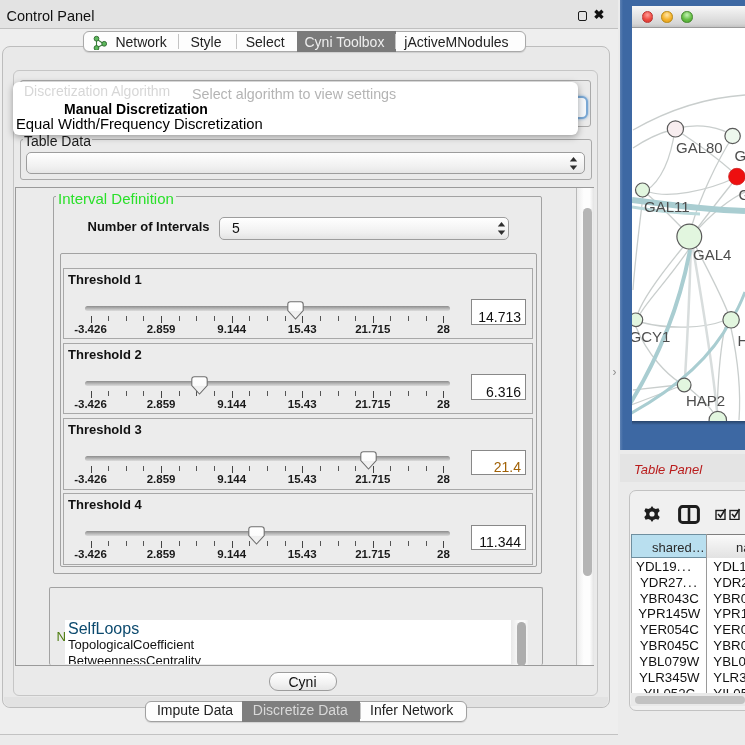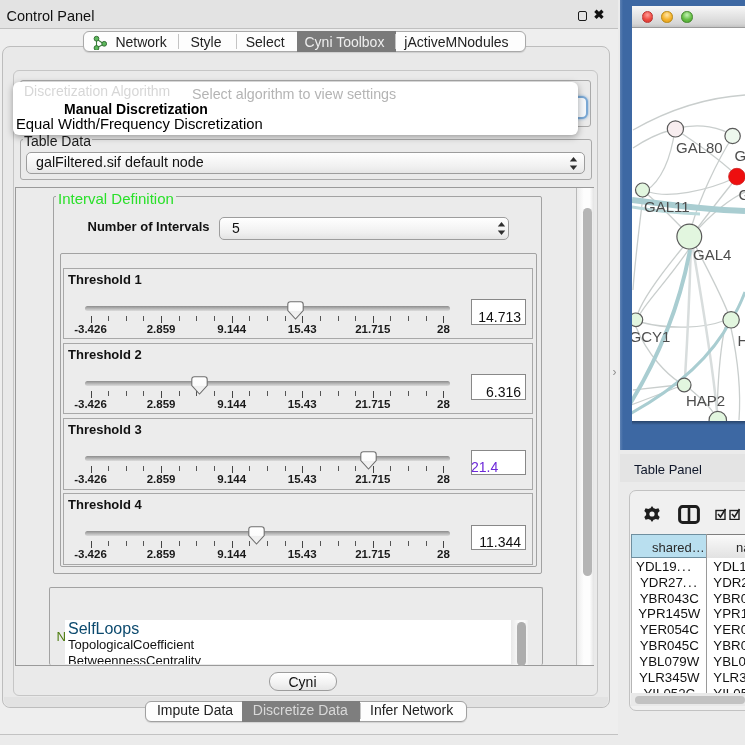--- a/index.html
+++ b/index.html
@@ -37,21 +37,20 @@
   <div class="abs tt" style="left:245.7px;top:33.6px;font-size:14px;color:#222;">Select</div>
   <div class="abs tt" style="left:304.5px;top:33.6px;font-size:14px;color:#eeeeee;">Cyni Toolbox</div>
   <div class="abs tt" style="left:404.3px;top:33.6px;font-size:14px;color:#222;">jActiveMNodules</div>
 
   <div class="abs" style="left:20px;top:80px;width:571px;height:47px;border:1px solid #a9a9a9;border-radius:3px;"></div>
   <div class="abs" style="left:570px;top:96px;width:18px;height:23px;border:2px solid #7aa8d4;border-radius:6px;box-shadow:0 0 3px #7aa8d4;background:#f5f8fb;"></div>
 
   <div class="abs" style="left:20px;top:139px;width:572px;height:41px;border:1px solid #a9a9a9;border-radius:3px;"></div>
   <div class="abs tt" style="left:23px;top:132.5px;font-size:14px;color:#1c1c1c;background:#eaeaea;padding:0 1px;">Table Data</div>
   <div class="abs" style="left:26px;top:152px;width:559px;height:22px;background:linear-gradient(#ffffff,#f0f0f0 70%,#e6e6e6);border:1px solid #9d9d9d;border-radius:5px;"></div>
-  <div class="abs tt" style="left:36px;top:153.5px;font-size:14.3px;color:#111;">galFiltered.sif default node</div>
   <svg class="abs" style="left:569px;top:157px;" width="9" height="13" viewBox="0 0 9 13">
     <path d="M4.5 0 L8.2 4.4 L0.8 4.4 Z" fill="#2e2e2e"></path>
     <path d="M4.5 13 L8.2 8.6 L0.8 8.6 Z" fill="#2e2e2e"></path>
   </svg>
 
   <div class="abs" style="left:15px;top:187px;width:579px;height:478.5px;background:#ebebeb;border:1px solid #9a9a9a;"></div>
 
   <div class="abs" style="left:576px;top:188px;width:18px;height:476.5px;background:linear-gradient(90deg,#ececec,#fdfdfd 40%,#fdfdfd 75%,#e4e4e4);border-left:1px solid #b9b9b9;"></div>
   <div class="abs" style="left:582.5px;top:208px;width:9px;height:368px;background:#b5b5b5;border-radius:4.5px;"></div>
 
@@ -189,21 +188,21 @@
       <defs>
         <linearGradient id="tg3685" x1="0" y1="0" x2="0" y2="1">
           <stop offset="0" stop-color="#ffffff"></stop>
           <stop offset="0.5" stop-color="#fcfcfc"></stop>
           <stop offset="0.55" stop-color="#efefef"></stop>
           <stop offset="1" stop-color="#f4f4f4"></stop>
         </linearGradient>
       </defs>
     </svg>
 <div class="abs" style="left:471px;top:449.5px;width:55px;height:25.5px;background:#fff;border:1px solid #888;"></div>
-<div class="abs tt" style="left:471px;top:459.2px;width:50px;font-size:14px;color:#6d28d9;">21.4</div>
+<div class="abs tt" style="left:471px;top:459.2px;width:50px;text-align:right;font-size:14px;color:#a16207;">21.4</div>
 <div class="abs" style="left:62.7px;top:493.1px;width:470px;height:71.6px;background:#ececec;border:1px solid #a8a8a8;"></div>
 <div class="abs tt" style="left:68px;top:497.4px;font-size:13px;font-weight:bold;color:#111;">Threshold 4</div>
 <div class="abs" style="left:84.5px;top:530.7px;width:365.5px;height:5px;border-radius:2.5px;background:linear-gradient(#8c8c8c,#b9b9b9 55%,#dcdcdc);"></div>
 <div class="abs" style="left:90.50px;top:540.7px;width:1px;height:7px;background:#444;"></div>
 <div class="abs" style="left:108.14px;top:541.2px;width:1px;height:5px;background:#555;"></div>
 <div class="abs" style="left:125.79px;top:541.2px;width:1px;height:5px;background:#555;"></div>
 <div class="abs" style="left:143.44px;top:541.2px;width:1px;height:5px;background:#555;"></div>
 <div class="abs" style="left:161.08px;top:540.7px;width:1px;height:7px;background:#444;"></div>
 <div class="abs" style="left:178.72px;top:541.2px;width:1px;height:5px;background:#555;"></div>
 <div class="abs" style="left:196.37px;top:541.2px;width:1px;height:5px;background:#555;"></div>
@@ -331,21 +330,21 @@
     <text x="629.5" y="341.5">GCY1</text>
     <text x="737.5" y="346">HI</text>
     <text x="686" y="405.5">HAP2</text>
   </g>
 </svg>
 </div>
 <div class="abs" style="left:632px;top:421px;width:113px;height:4px;background:linear-gradient(rgba(0,0,0,0.35),rgba(0,0,0,0));"></div>
 
 <div class="abs" style="left:618px;top:450px;width:127px;height:295px;background:#ebebeb;"></div>
 <div class="abs" style="left:620px;top:454px;width:125px;height:28px;background:#e4e4e4;"></div>
-<div class="abs tt" style="left:634px;top:461.7px;font-size:13px;color:#0f172a;">Table Panel</div>
+<div class="abs tt" style="left:634px;top:461.7px;font-size:13px;color:#b91c1c;font-style:italic;">Table Panel</div>
 <div class="abs" style="left:629px;top:489.5px;width:130px;height:221px;background:#f0f0f0;border:1px solid #c2c2c2;border-radius:7px;"></div>
 <svg class="abs" style="left:644px;top:506px;" width="16" height="16" viewBox="0 0 16 16">
   <path fill="#1d1d1d" d="M8 0 L9.6 2.2 a6 6 0 0 1 2.1 0.87 L14.4 2.3 L15.7 5.0 L13.8 6.9 a6 6 0 0 1 0 2.2 L15.7 11 L14.4 13.7 L11.7 12.9 a6 6 0 0 1 -2.1 0.9 L8 16 L6.4 13.8 a6 6 0 0 1 -2.1 -0.9 L1.6 13.7 L0.3 11 L2.2 9.1 a6 6 0 0 1 0 -2.2 L0.3 5.0 L1.6 2.3 L4.3 3.07 a6 6 0 0 1 2.1 -0.87 Z"></path>
   <circle cx="8" cy="8" r="2.6" fill="#f0f0f0"></circle>
 </svg>
 <svg class="abs" style="left:678px;top:504.5px;" width="22" height="19" viewBox="0 0 22 19">
   <rect x="1.6" y="1.6" width="18.8" height="15.8" rx="3" fill="none" stroke="#1d1d1d" stroke-width="3"></rect>
   <line x1="11" y1="1.6" x2="11" y2="17.4" stroke="#1d1d1d" stroke-width="2.6"></line>
 </svg>
 <svg class="abs" style="left:715px;top:508px;" width="26" height="12" viewBox="0 0 26 12">

